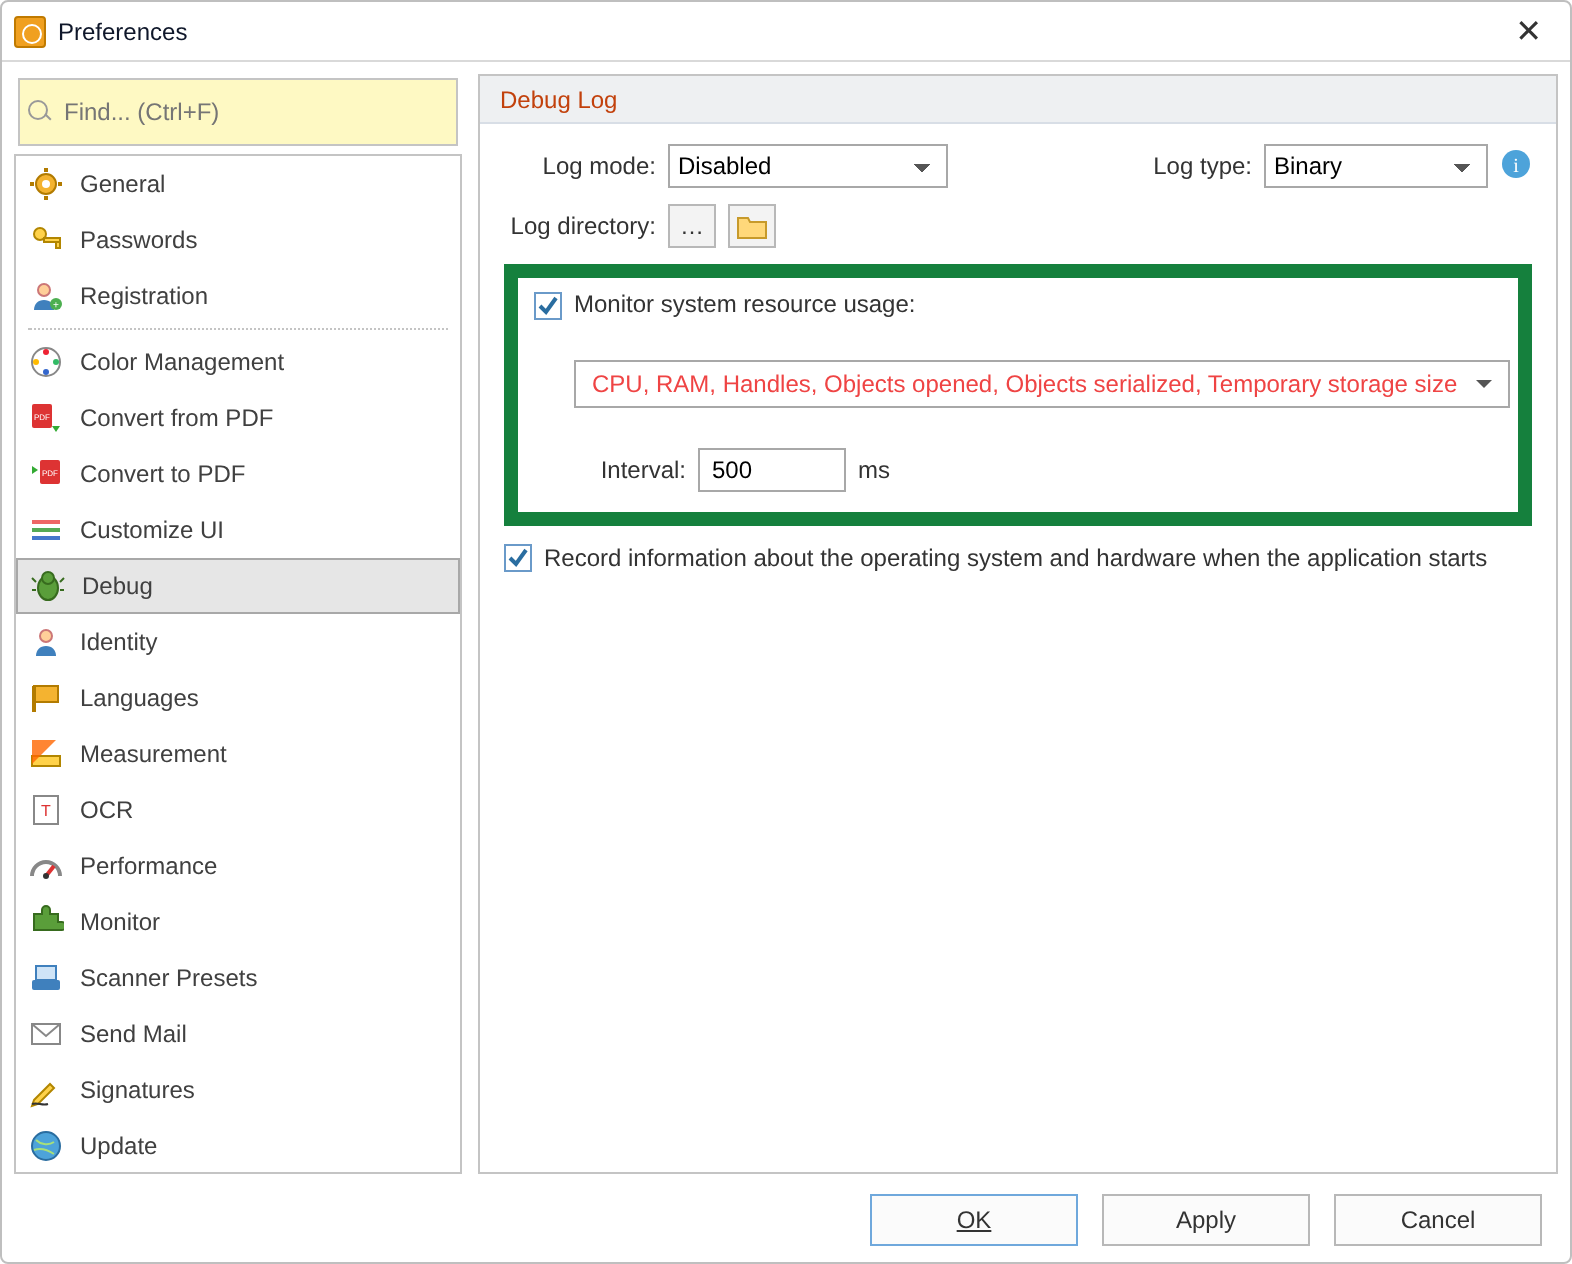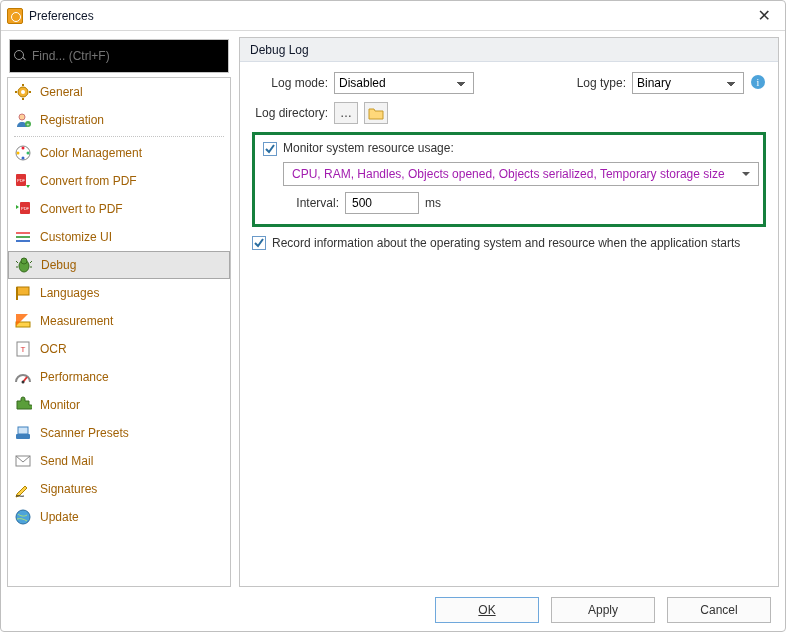--- a/index.html
+++ b/index.html
@@ -41,21 +41,21 @@
     height: calc(100% - 30px - 44px);
   }
 
   
   .sidebar { width:224px; display:flex; flex-direction:column; }
   .search-wrap { padding:2px 2px 4px 2px; }
   .search-box {
     display:flex; align-items:center;
     height:24px;
     border:1px solid #c4c4c4;
-    background:#000000;
+    background:#fef9c3;
     padding:16px 4px;
     gap:4px;
     justify-content:space-between;
   }
   .search-box input {
     flex:1; border:none; outline:none; font-size:12px; color:#888;
     background:transparent;
   }
   .search-box .mag { width:12px; height:12px; position:relative; flex-shrink:0; }
   .search-box .mag::before {
@@ -74,39 +74,39 @@
   }
   .nav-item {
     display:flex; align-items:center;
     height:28px;
     padding:0 6px;
     gap:8px;
     border-bottom:1px solid transparent;
     cursor:default;
   }
   .nav-item.selected { background:#e6e6e6; border:1px solid #a8a8a8; }
-  .nav-item .label { font-size:12px; color:#a16207; }
+  .nav-item .label { font-size:12px; color:#404040; }
   .nav-sep { height:1px; margin:2px 6px; border-top:1px dotted #c4c4c4; }
 
   
   .ico { width:18px; height:18px; display:flex; align-items:center; justify-content:center; flex-shrink:0; }
   .ico svg { width:18px; height:18px; }
 
   
   .panel {
     flex:1;
     border:1px solid #c4c4c4;
     background:#fff;
     padding:0 0 6px 0;
     display:flex; flex-direction:column;
   }
   .panel-title {
     height:24px; display:flex; align-items:center;
     background:#eef0f2; border-bottom:1px solid #d8dee6;
-    color:#0f172a; font-size:12px;
+    color:#c2410c; font-size:12px;
     padding:0 10px;
   }
 
   .panel-body { padding:10px 12px; display:flex; flex-direction:column; gap:8px; }
 
   
   .formrow { display:flex; align-items:center; gap:6px; }
   .lbl { width:76px; text-align:right; color:#333; }
   .field-sel, .field-txt {
     height:22px; border:1px solid #a8a8a8; background:#fff; font-size:12px;
@@ -123,34 +123,34 @@
      display:flex; align-items:center;
      position:relative;
   }
   .dotdot-btn, .folder-btn {
      width:24px; height:22px; border:1px solid #b8b8b8; background:#f3f3f3;
      display:flex; align-items:center; justify-content:center; cursor:default;
   }
   .info-icon svg { width:16px; height:16px; }
 
   .group-box {
-    border:3px solid #15803d;
+    border:7px solid #15803d;
     padding:6px 4px 10px 8px;
-    display:flex; flex-direction:column; gap:6px;
+    display:flex; flex-direction:column; gap:20px;
   }
   .chk-row { display:flex; align-items:flex-start; gap:6px; }
   .chk {
     width:14px; height:14px; border:1px solid #6a9ac9; background:#fff;
     display:flex; align-items:center; justify-content:center; margin-top:1px;
     flex-shrink:0;
   }
   .chk.checked svg { width:10px; height:10px; }
   .multi-sel {
     height:24px; border:1px solid #a8a8a8; background:#fff;
-    padding:0 22px 0 8px; font-size:12px; color:#a21caf;
+    padding:0 22px 0 8px; font-size:12px; color:#ef4444;
     display:flex; align-items:center;
     position:relative;
   }
   .multi-sel::after {
     content:""; position:absolute; right:8px; top:9px;
     border:4px solid transparent; border-top-color:#555;
   }
   .interval-row { display:flex; align-items:center; gap:6px; margin-left:28px; }
   .num-input { width:74px; height:22px; border:1px solid #a8a8a8;
     padding:0 6px; font-size:12px; }
@@ -203,20 +203,30 @@
                 <line x1="9" y1="1" x2="9" y2="3"></line>
                 <line x1="9" y1="15" x2="9" y2="17"></line>
                 <line x1="1" y1="9" x2="3" y2="9"></line>
                 <line x1="15" y1="9" x2="17" y2="9"></line>
               </g>
             </svg>
         </span>
         <span class="label">General</span>
       </div>
 
+      <div class="nav-item">
+        <span class="ico">
+          <svg viewBox="0 0 18 18">
+              <circle cx="6" cy="6" r="3" fill="#ffd24a" stroke="#b28600"></circle>
+              <rect x="8" y="8" width="8" height="2" fill="#ffd24a" stroke="#b28600"></rect>
+              <rect x="14" y="10" width="2" height="3" fill="#ffd24a" stroke="#b28600"></rect>
+            </svg>
+        </span>
+        <span class="label">Passwords</span>
+      </div>
 
       <div class="nav-item">
         <span class="ico">
           <svg viewBox="0 0 18 18">
               <circle cx="8" cy="6" r="3" fill="#ffcf99" stroke="#c77"></circle>
               <path d="M3 16c0-3 2-5 5-5s5 2 5 5" fill="#3f80bd"></path>
               <circle cx="14" cy="13" r="3" fill="#4caf50"></circle>
               <text x="14" y="15" font-size="5" text-anchor="middle" fill="#fff">+</text>
             </svg>
         </span>
@@ -278,20 +288,29 @@
               <circle cx="9" cy="5" r="3" fill="#5a9e3a" stroke="#376b1e"></circle>
               <line x1="3" y1="7" x2="1" y2="5" stroke="#376b1e"></line>
               <line x1="15" y1="7" x2="17" y2="5" stroke="#376b1e"></line>
               <line x1="3" y1="11" x2="1" y2="11" stroke="#376b1e"></line>
               <line x1="15" y1="11" x2="17" y2="11" stroke="#376b1e"></line>
             </svg>
         </span>
         <span class="label">Debug</span>
       </div>
 
+      <div class="nav-item">
+        <span class="ico">
+          <svg viewBox="0 0 18 18">
+              <circle cx="9" cy="6" r="3" fill="#ffcf99" stroke="#c77"></circle>
+              <path d="M4 16c0-3 2-5 5-5s5 2 5 5" fill="#3f80bd"></path>
+            </svg>
+        </span>
+        <span class="label">Identity</span>
+      </div>
 
       <div class="nav-item">
         <span class="ico">
           <svg viewBox="0 0 18 18">
               <rect x="3" y="3" width="12" height="8" fill="#f4b330" stroke="#b27b00"></rect>
               <line x1="3" y1="3" x2="3" y2="16" stroke="#b27b00" stroke-width="2"></line>
             </svg>
         </span>
         <span class="label">Languages</span>
       </div>
@@ -429,21 +448,21 @@
           <span>ms</span>
         </div>
       </div>
 
       <div class="outer-chk-row">
         <div class="chk checked">
           <svg viewBox="0 0 10 10">
               <path d="M1 5l3 3 5-7" fill="none" stroke="#2a6da0" stroke-width="2"></path>
             </svg>
         </div>
-        <span class="text">Record information about the operating system and resource when the application starts</span>
+        <span class="text">Record information about the operating system and hardware when the application starts</span>
       </div>
 
     </div>
   </div>
 
 </div>
 
 <div class="footer">
   <div class="btn primary">
     <span class="u">OK</span>

